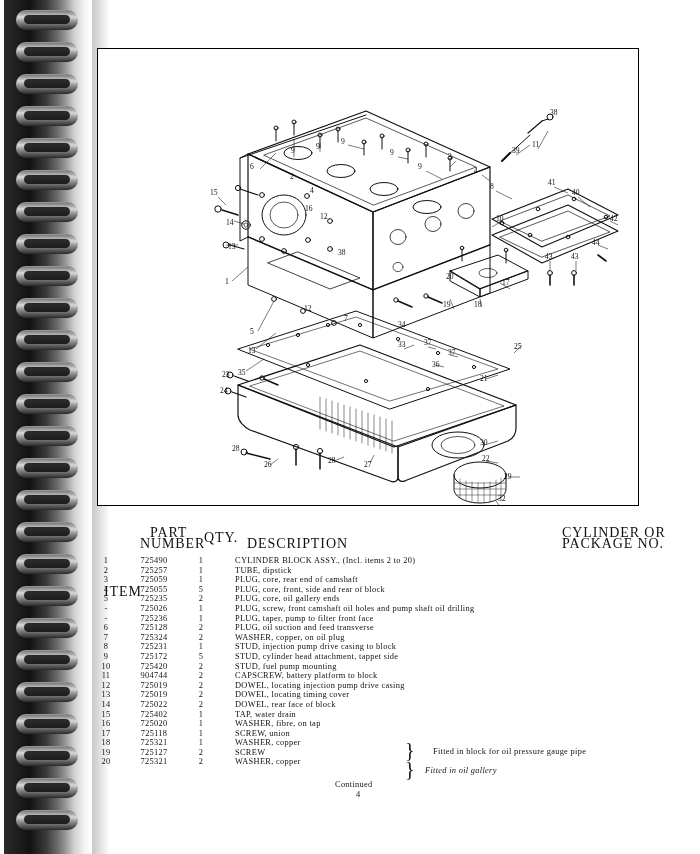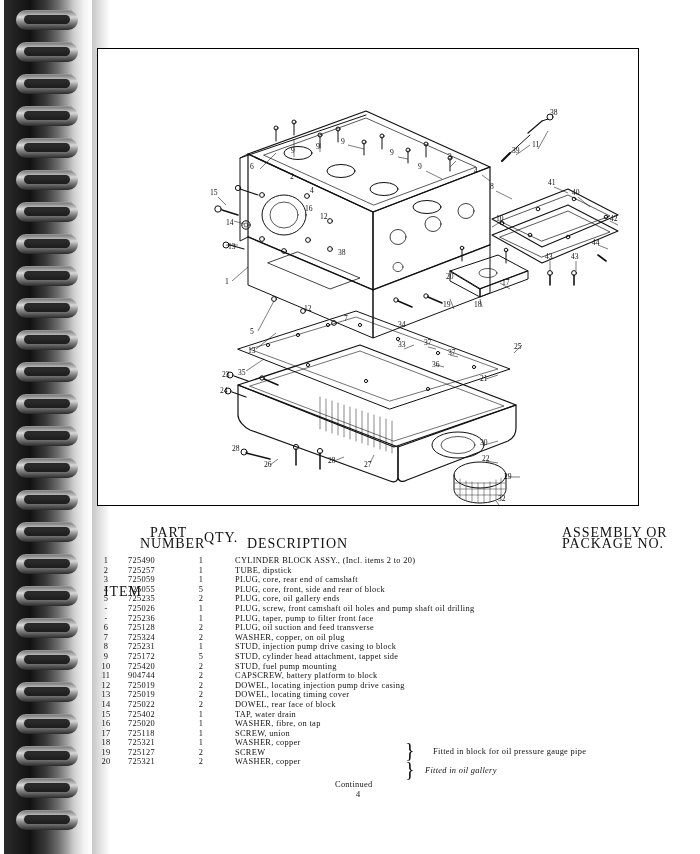--- a/index.html
+++ b/index.html
@@ -104,21 +104,21 @@
   .h-item   { left: 12px;  top: 11px; margin-top: 48px; }
   .h-num    { left: 48px;  top: 11px; }
   .h-qty    { left: 112px; top: 5px; }
   .h-desc   { left: 155px; top: 11px; }
   .h-asm    { left: 470px; top: 0px; }
   .h-pkg    { left: 470px; top: 11px; }
 
   .rows { position: relative; margin-top: 2px; }
   .row { position: relative; height: 9.6px; white-space: nowrap; }
   .c-item { position: absolute; left: 12px;  width: 28px; text-align: center; }
-  .c-num  { position: absolute; left: 48px;  width: 52px; text-align: left; }
+  .c-num  { position: absolute; left: 48px;  width: 52px; text-align: center; }
   .c-qty  { position: absolute; left: 114px; width: 14px; text-align: center; }
   .c-desc { position: absolute; left: 155px; }
 
   
   #brace1 {
     position: absolute;
     left: 325px;
     top: 212px;
     font-size: 20px;
     line-height: 20px;
@@ -484,21 +484,21 @@
 
 
   <div id="table-wrap">
 
     <div class="hdr-row">
       <span class="hdr h-part">PART</span>
       <span class="hdr h-item">ITEM</span>
       <span class="hdr h-num">NUMBER</span>
       <span class="hdr h-qty">QTY.</span>
       <span class="hdr h-desc">DESCRIPTION</span>
-      <span class="hdr h-asm">ASSEMBLY OR</span>
+      <span class="hdr h-asm">CYLINDER OR</span>
       <span class="hdr h-pkg">PACKAGE NO.</span>
     </div>
 
     <div class="rows" id="rows-container">
         <div class="row">
           <span class="c-item">1</span>
           <span class="c-num">725490</span>
           <span class="c-qty">1</span>
           <span class="c-desc">CYLINDER BLOCK ASSY., (Incl. items 2 to 20)</span>
         </div>

